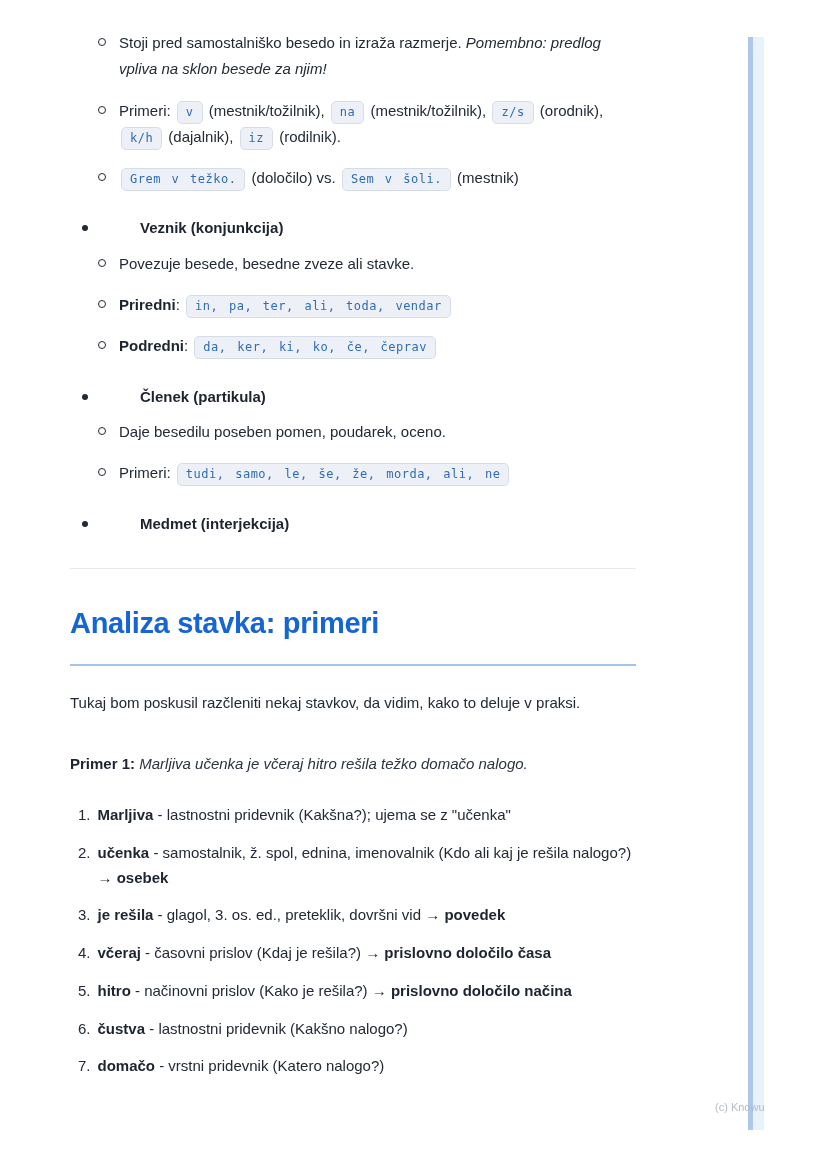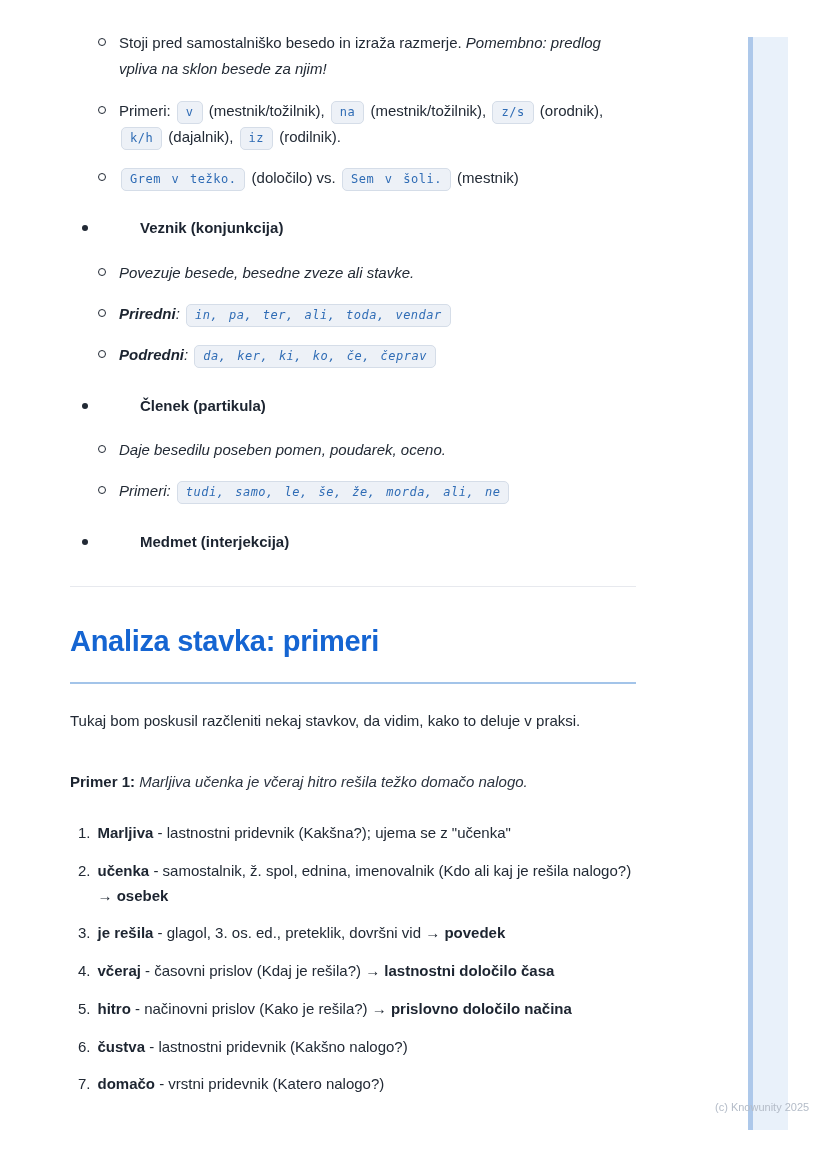--- a/index.html
+++ b/index.html
@@ -1,18 +1,18 @@
 <!DOCTYPE html>
 <html><head>
 <meta charset="utf-8">
 <style>
   html,body{margin:0;padding:0;background:#ffffff;}
   .page{
     position:relative;
-    width:828px;height:1171px;
+    width:764px;height:1171px;
     background:#ffffff;
     font-family:"Liberation Sans", sans-serif;
     color:#222a35;
     overflow:hidden;
   }
   .content{
     position:absolute;
     left:70px; top:30px;
     width:566px;
   }
@@ -43,21 +43,21 @@
     background:#222a35;
     border-radius:50%;
     margin:8px 10px 0 0;
   }
   .mainlist .wt-title{
     font-weight:bold;
     font-size:15px;
     line-height:1.5;
     color:#1c2430;
   }
-  .mainlist .sublist{margin-top:20px;font-style:italic;}
+  .mainlist .sublist{margin-top:11px;}
   .li .body{
     font-size:15px;
     line-height:1.75;
     color:#222a35;
   }
   
   .run-plain{}
   .run-bold{font-weight:bold;color:#1c2430;}
   .run-italic{font-style:italic;}
   code.chip{
@@ -223,21 +223,21 @@
         <li class="li">
           <span class="num">2.</span>
           <span class="body"><span class="run-bold">učenka</span><span class="run-plain"> - samostalnik, ž. spol, ednina, imenovalnik (Kdo ali kaj je rešila nalogo?) → </span><span class="run-bold">osebek</span></span>
         </li>
         <li class="li">
           <span class="num">3.</span>
           <span class="body"><span class="run-bold">je rešila</span><span class="run-plain"> - glagol, 3. os. ed., preteklik, dovršni vid → </span><span class="run-bold">povedek</span></span>
         </li>
         <li class="li">
           <span class="num">4.</span>
-          <span class="body"><span class="run-bold">včeraj</span><span class="run-plain"> - časovni prislov (Kdaj je rešila?) → </span><span class="run-bold">lastnostni določilo časa</span></span>
+          <span class="body"><span class="run-bold">včeraj</span><span class="run-plain"> - časovni prislov (Kdaj je rešila?) → </span><span class="run-bold">prislovno določilo časa</span></span>
         </li>
         <li class="li">
           <span class="num">5.</span>
           <span class="body"><span class="run-bold">hitro</span><span class="run-plain"> - načinovni prislov (Kako je rešila?) → </span><span class="run-bold">prislovno določilo načina</span></span>
         </li>
         <li class="li">
           <span class="num">6.</span>
           <span class="body"><span class="run-bold">čustva</span><span class="run-plain"> - lastnostni pridevnik (Kakšno nalogo?)</span></span>
         </li>
         <li class="li">

